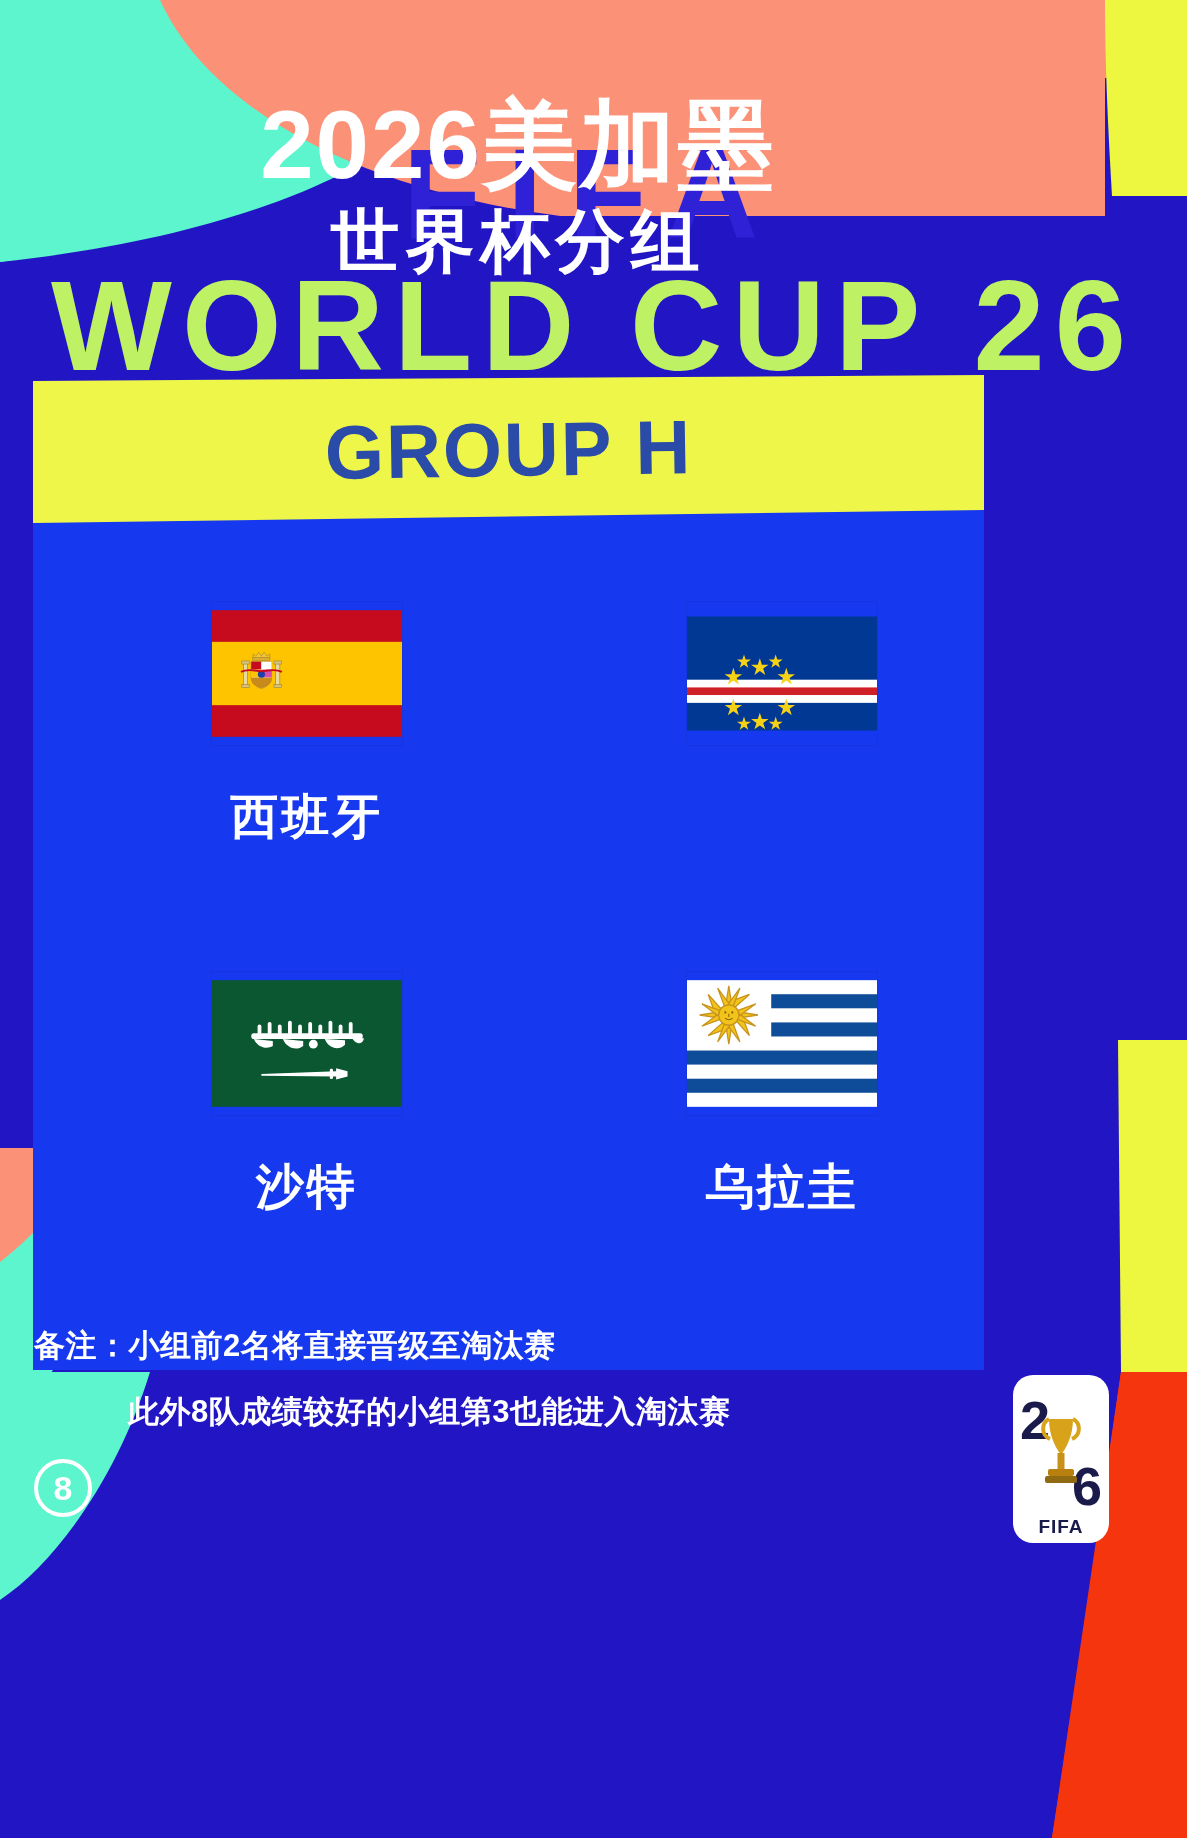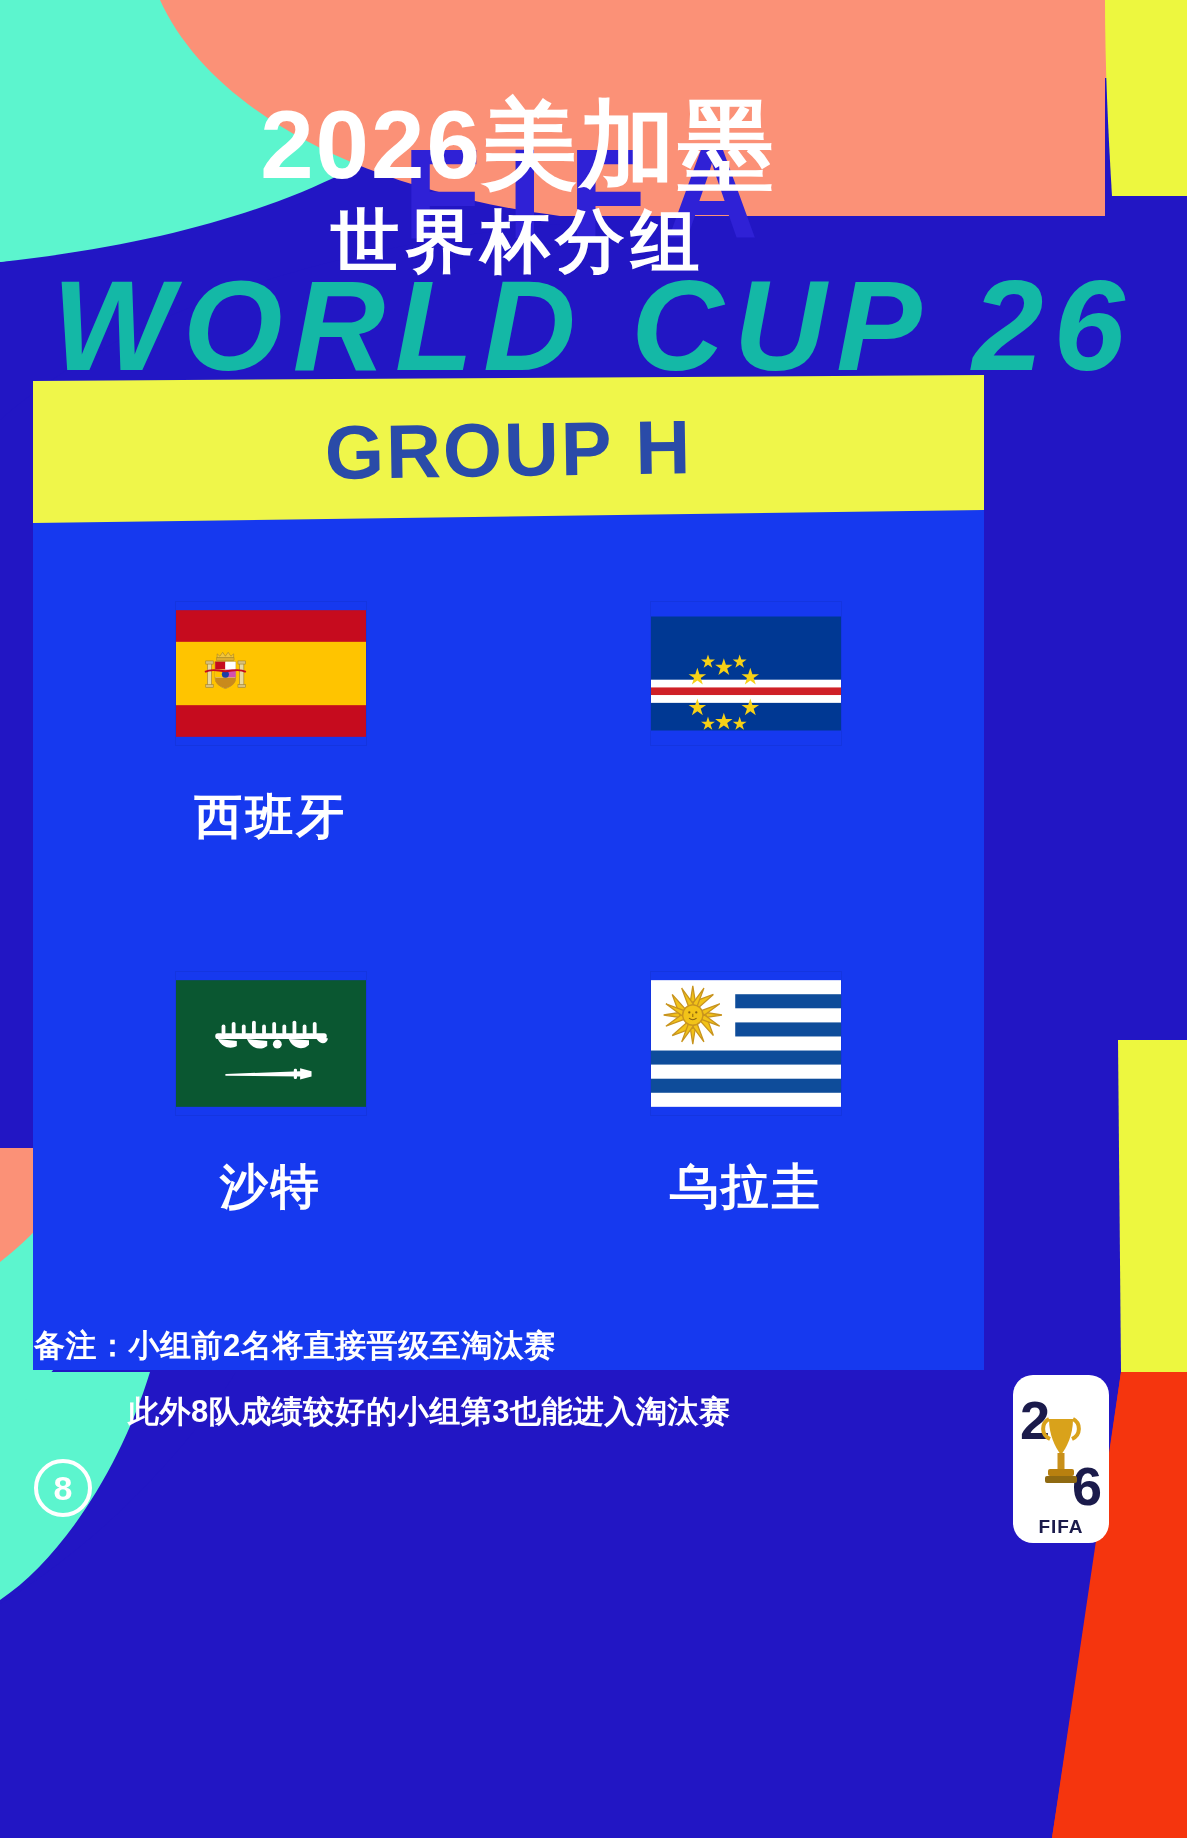--- a/index.html
+++ b/index.html
@@ -18,21 +18,21 @@
     position:absolute;left:0;top:140px;width:1187px;height:240px;
     display:flex;flex-direction:column;align-items:center;justify-content:center;
     pointer-events:none;
   }
   .ghost-line1{
     font-size:128px;font-weight:bold;letter-spacing:26px;
     color:#2F21D6;line-height:1.0;white-space:nowrap;
   }
   .ghost-line2{
     font-size:128px;font-weight:bold;letter-spacing:10px;
-    color:#14b8a6;line-height:1.0;white-space:nowrap;margin-top:4px;font-style:italic;
+    color:#bef264;line-height:1.0;white-space:nowrap;margin-top:4px;
   }
 
   
   .title-block{
     position:absolute;left:0;top:88px;width:1036px;
     text-align:center;z-index:6;
   }
   .title-line{
     color:#FFFFFF;font-weight:bold;
     font-size:96px;line-height:1.18;letter-spacing:2px;
@@ -53,21 +53,21 @@
 
   
   .panel{
     position:absolute;left:33px;top:508px;width:951px;height:862px;
     background:#1639EF;z-index:5;
   }
 
   
   .teams{
     position:absolute;left:33px;top:560px;width:951px;height:740px;z-index:8;
-    display:grid;grid-template-columns:1fr 1fr;grid-template-rows:1fr 1fr;
+    display:grid;grid-template-columns:1fr 1fr;grid-template-rows:1fr 1fr;padding-left:36px;
   }
   .team{display:flex;flex-direction:column;align-items:center;justify-content:flex-start;padding-top:42px;}
   .flag{
     width:190px;height:143px;position:relative;overflow:hidden;
     box-shadow:0 0 0 1px rgba(0,0,0,.06);
   }
   .team-name{
     margin-top:40px;color:#FFFFFF;font-size:48px;font-weight:bold;letter-spacing:3px;
     white-space:nowrap;
   }

